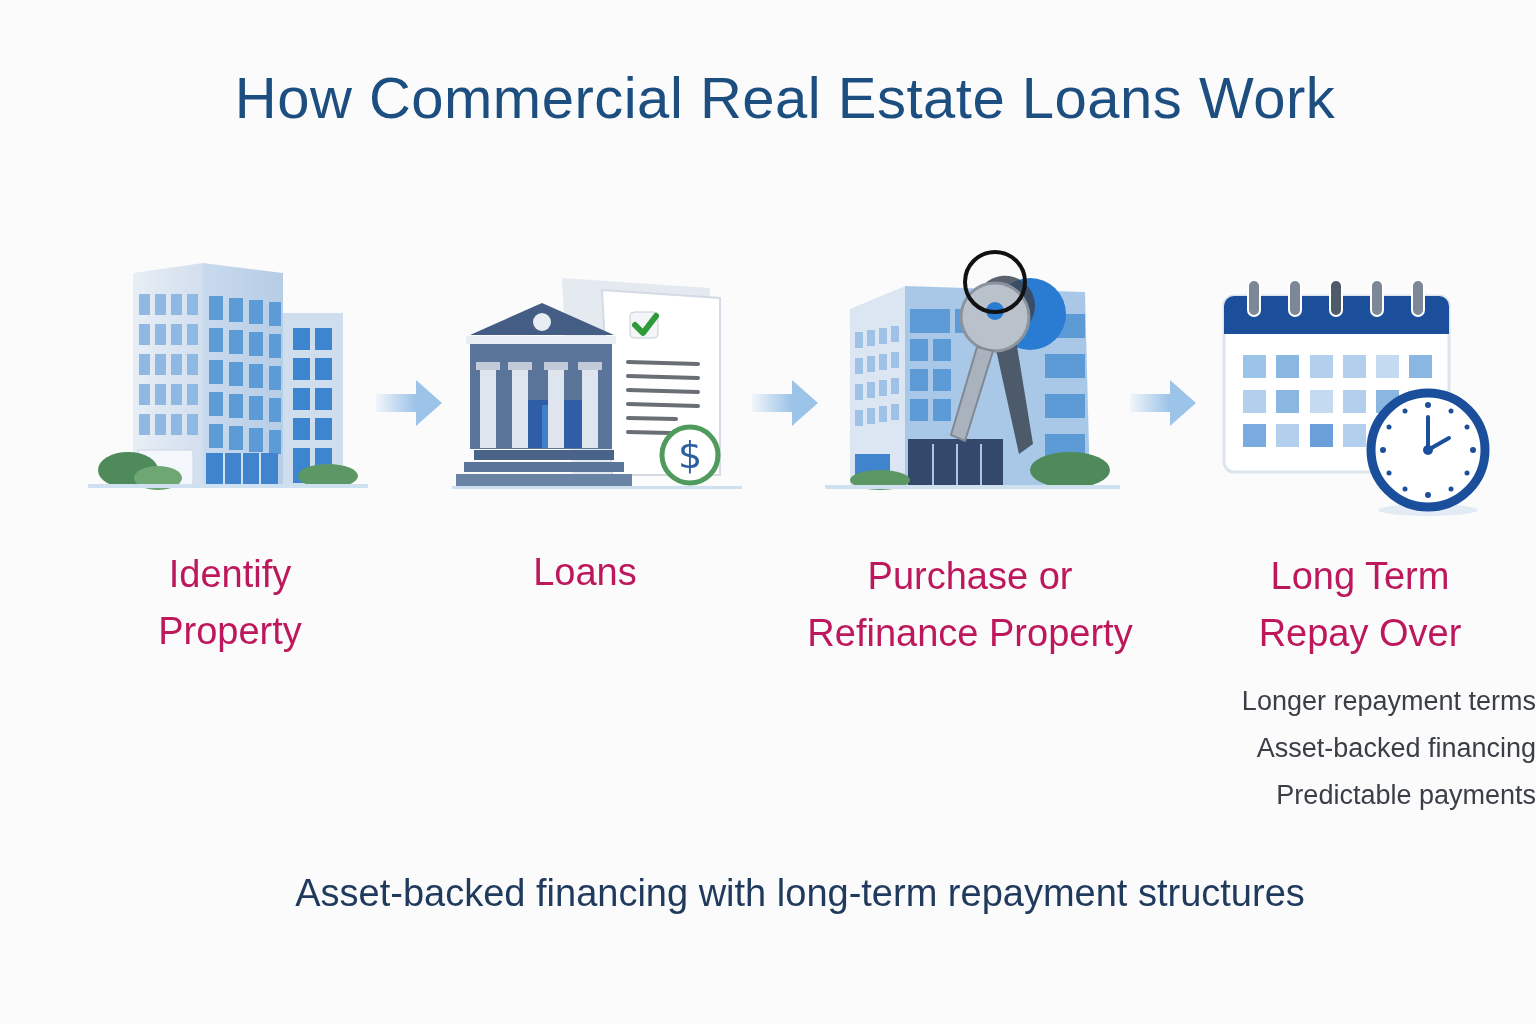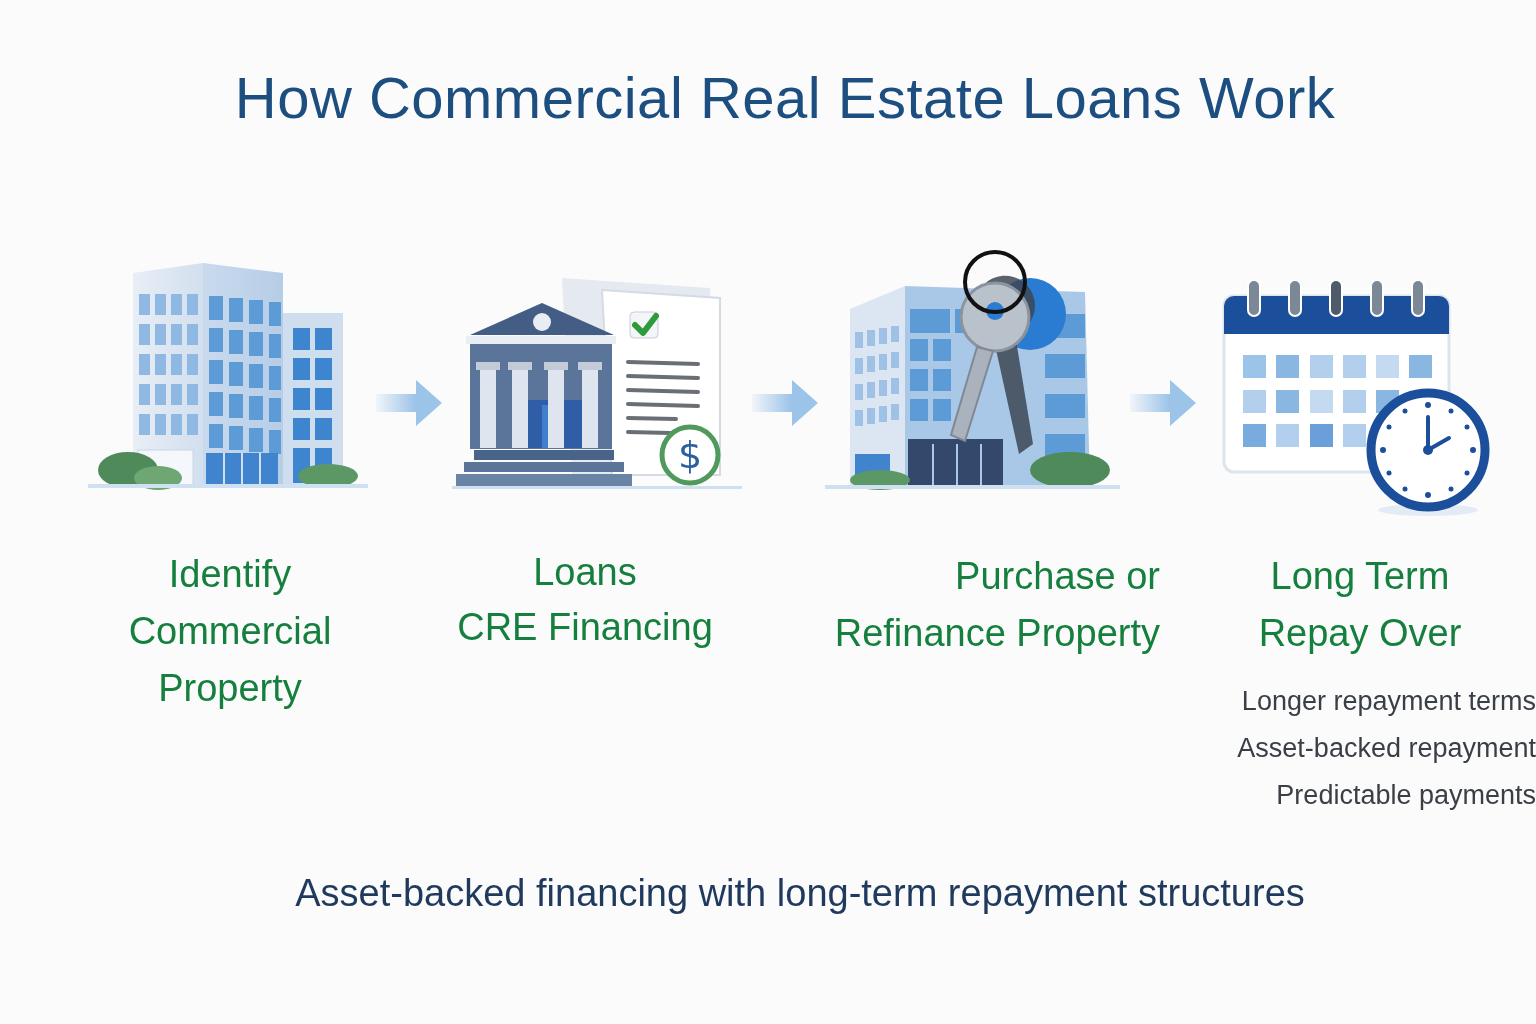--- a/index.html
+++ b/index.html
@@ -1,20 +1,20 @@
 <!DOCTYPE html>
 <html><head>
 <meta charset="utf-8">
 <style>
   html,body{margin:0;padding:0;}
   body{width:1536px;height:1024px;background:#fbfbfc;position:relative;overflow:hidden;font-family:"Liberation Sans","DejaVu Sans",sans-serif;color:#1d3557;}
   .title{position:absolute;left:0;top:64px;width:1570px;text-align:center;font-size:58px;font-weight:500;color:#1d4e80;letter-spacing:0.5px;}
   .icon{position:absolute;}
   .arrow{position:absolute;width:66px;height:46px;}
-  .step-label{position:absolute;text-align:center;font-size:38px;line-height:57px;color:#15803d;}
+  .step-label{position:absolute;text-align:center;font-size:38px;line-height:57px;color:#be185d;}
   .step-label div{white-space:nowrap;}
   .bullets{position:absolute;left:1180px;top:678px;width:356px;text-align:right;font-size:27px;line-height:47px;color:#3a3f46;}
   .bullets div{white-space:nowrap;}
   .footer{position:absolute;left:0;top:872px;width:1600px;text-align:center;font-size:38px;color:#1f3a5c;}
 </style>
 </head>
 <body>
 
 <div class="title">How Commercial Real Estate Loans Work</div>
 
@@ -254,35 +254,33 @@
       <circle cx="179" cy="155" r="2.5"></circle>
       <circle cx="195" cy="139" r="2.5"></circle>
     <circle cx="218" cy="178" r="5"></circle>
   </g>
   <line x1="218" y1="178" x2="218" y2="145" stroke="#1b4f9c" stroke-width="4" stroke-linecap="round"></line>
   <line x1="218" y1="178" x2="239" y2="166" stroke="#1b4f9c" stroke-width="4" stroke-linecap="round"></line>
 </svg>
 
 <div class="step-label" style="left:90px;top:546px;width:280px;">
   <div>Identify</div>
-  <div>Commercial</div>
   <div>Property</div>
 </div>
 <div class="step-label" style="left:430px;top:545px;width:310px;line-height:55px;">
   <div>Loans</div>
-  <div>CRE Financing</div>
-</div>
-<div class="step-label" style="left:780px;top:548px;width:380px;text-align:right;">
+</div>
+<div class="step-label" style="left:780px;top:548px;width:380px;">
   <div>Purchase or</div>
   <div>Refinance Property</div>
 </div>
 <div class="step-label" style="left:1200px;top:548px;width:320px;">
   <div>Long Term</div>
   <div>Repay Over</div>
 </div>
 
 <div class="bullets">
   <div>Longer repayment terms</div>
-  <div>Asset-backed repayment</div>
+  <div>Asset-backed financing</div>
   <div>Predictable payments</div>
 </div>
 
 <div class="footer">Asset-backed financing with long-term repayment structures</div>
 
 </body></html>

